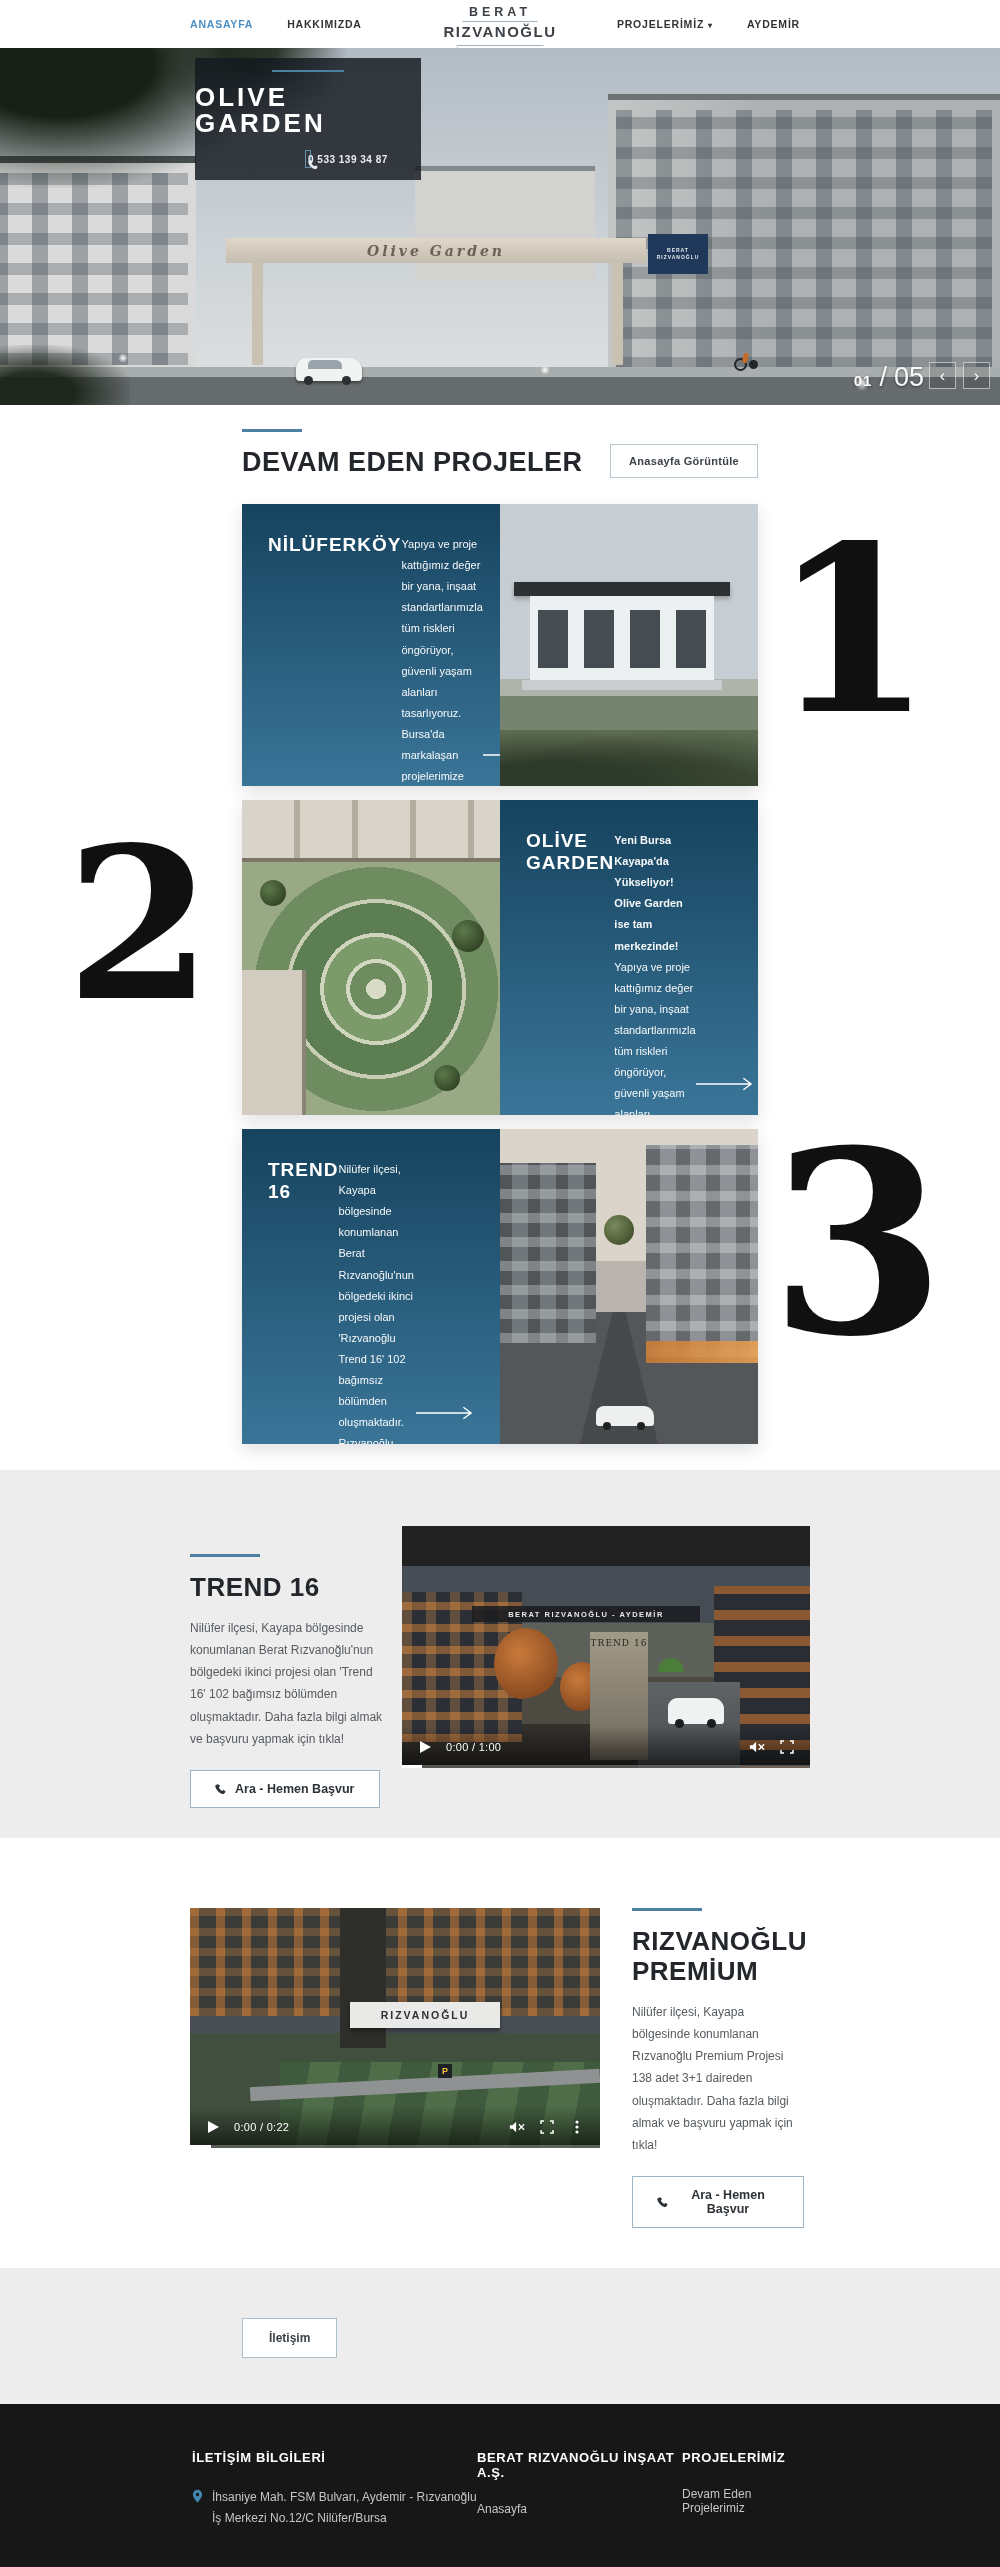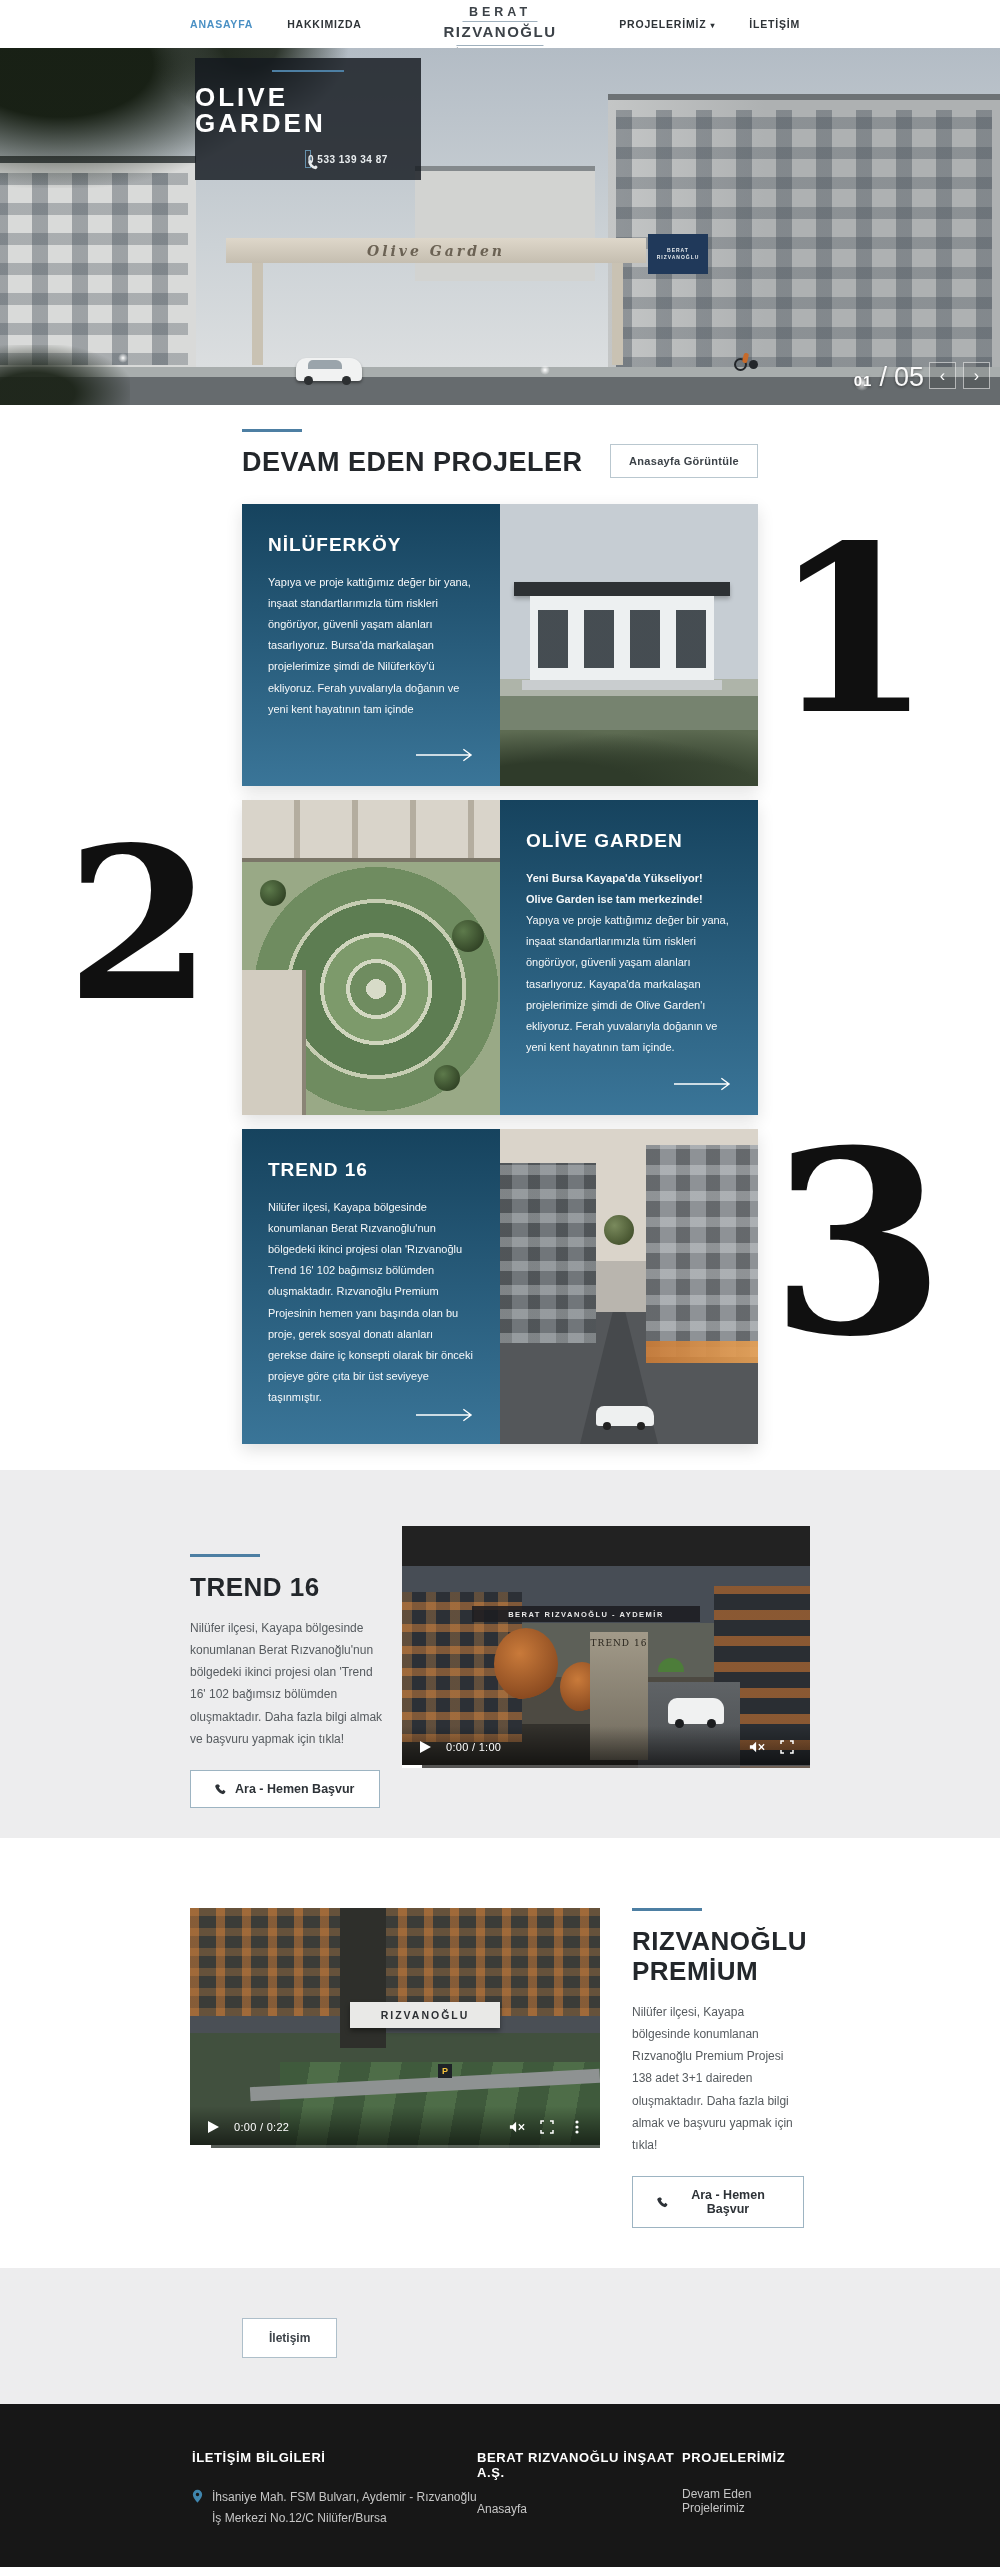--- a/index.html
+++ b/index.html
@@ -73,21 +73,21 @@
   .projects { padding:24px 11px 26px; background:#fff; }
   .pwrap { width:516px; margin:0 auto; position:relative; }
   .rule-blue { width:60px; height:3px; background:#4d7fa3; }
   .phead { display:flex; align-items:flex-end; justify-content:space-between; margin-top:12px; margin-bottom:26px; }
   .phead h2 { font-size:27px; font-weight:700; letter-spacing:.5px; color:#23272b; }
   .btn-outline { background:#fff; border:1px solid #b9c7cf; color:#3c4248; font-size:11px; font-weight:700;
      padding:10px 18px; cursor:pointer; font-family:inherit; letter-spacing:.3px; }
   .card { display:flex; width:516px; position:relative; box-shadow:0 6px 16px rgba(0,0,0,.12); }
   .card + .card { margin-top:14px; }
   .card .half { flex:1 1 50%; min-width:0; position:relative; overflow:hidden; }
-  .panel { background:linear-gradient(180deg,#16435e,#3a7598); color:#fff; padding:30px 26px 24px; display:flex; flex-direction:column; }
+  .panel { background:linear-gradient(180deg,#16435e,#3a7598); color:#fff; padding:30px 26px 24px; display:flex; flex-direction:row; }
   .panel h3 { font-size:19px; font-weight:700; letter-spacing:1px; margin-bottom:16px; }
   .panel p { font-size:11px; line-height:1.92; color:rgba(255,255,255,.96); }
   .panel .arrow { margin-top:auto; align-self:flex-end; }
   .bignum { position:absolute; font-family:"DejaVu Serif", serif; font-weight:700; color:#101010; line-height:.75; z-index:3; }
   .num1 { left:calc(100% + 14px); top:40px; font-size:230px; }
   .num2 { right:calc(100% + 30px); top:46px; font-size:210px; }
   .num3 { left:calc(100% + 12px); top:20px; font-size:252px; }
   .c1 { height:282px; } .c2 { height:315px; } .c3 { height:315px; }
 
   
@@ -211,21 +211,21 @@
       <a class="active">ANASAYFA</a>
       <a>HAKKIMIZDA</a>
     </nav>
     <div class="logo">
       <div class="l1">BERAT</div>
       <div class="l2">RIZVANOĞLU</div>
       <div class="l3">İNŞAAT A.Ş.</div>
     </div>
     <nav class="nav nav-right">
       <a><span>PROJELERİMİZ</span><span class="caret">▾</span></a>
-      <a>İLETİŞİM</a>
+      <a>AYDEMİR</a>
     </nav>
   </header>
 
   <section class="hero">
     <div class="h-bldg-right">
         <span class="grid"></span>
       </div>
     <div class="h-bldg-mid"></div>
     <div class="h-bldg-left">
         <span class="grid"></span>

